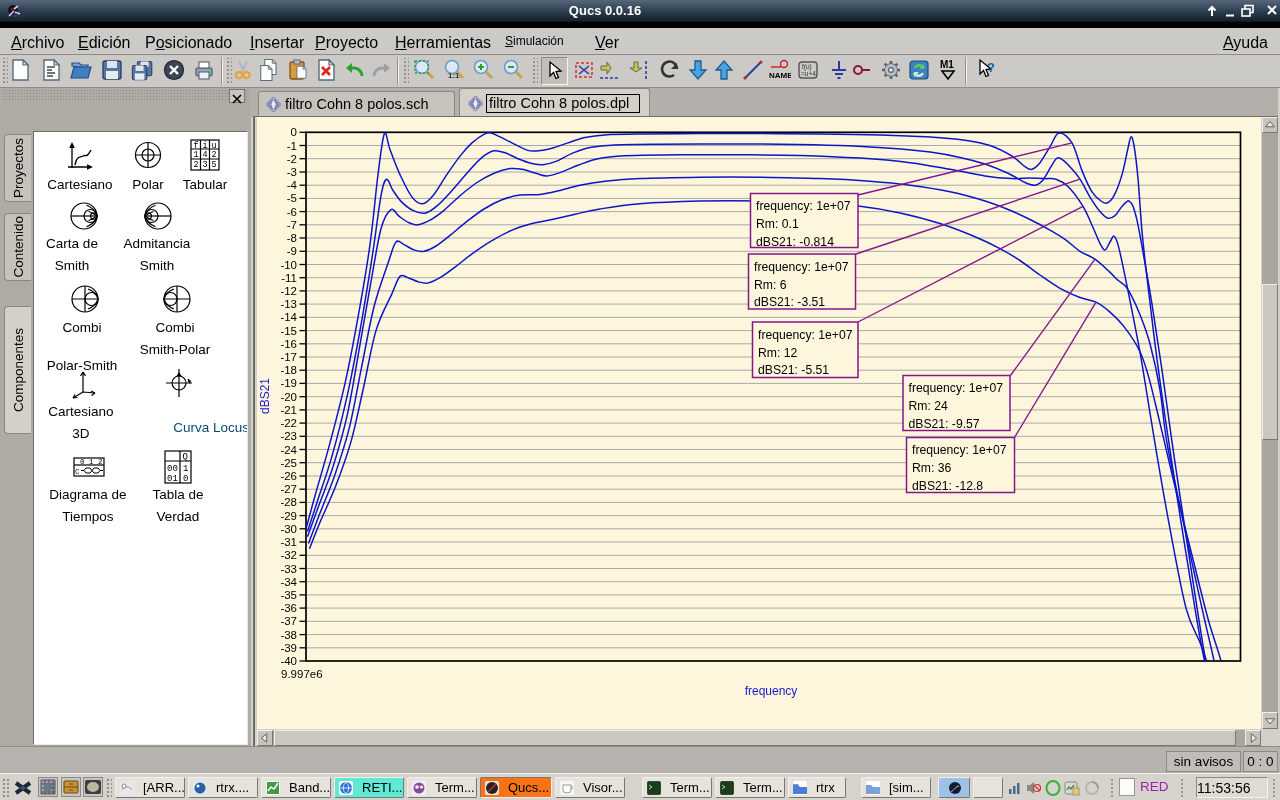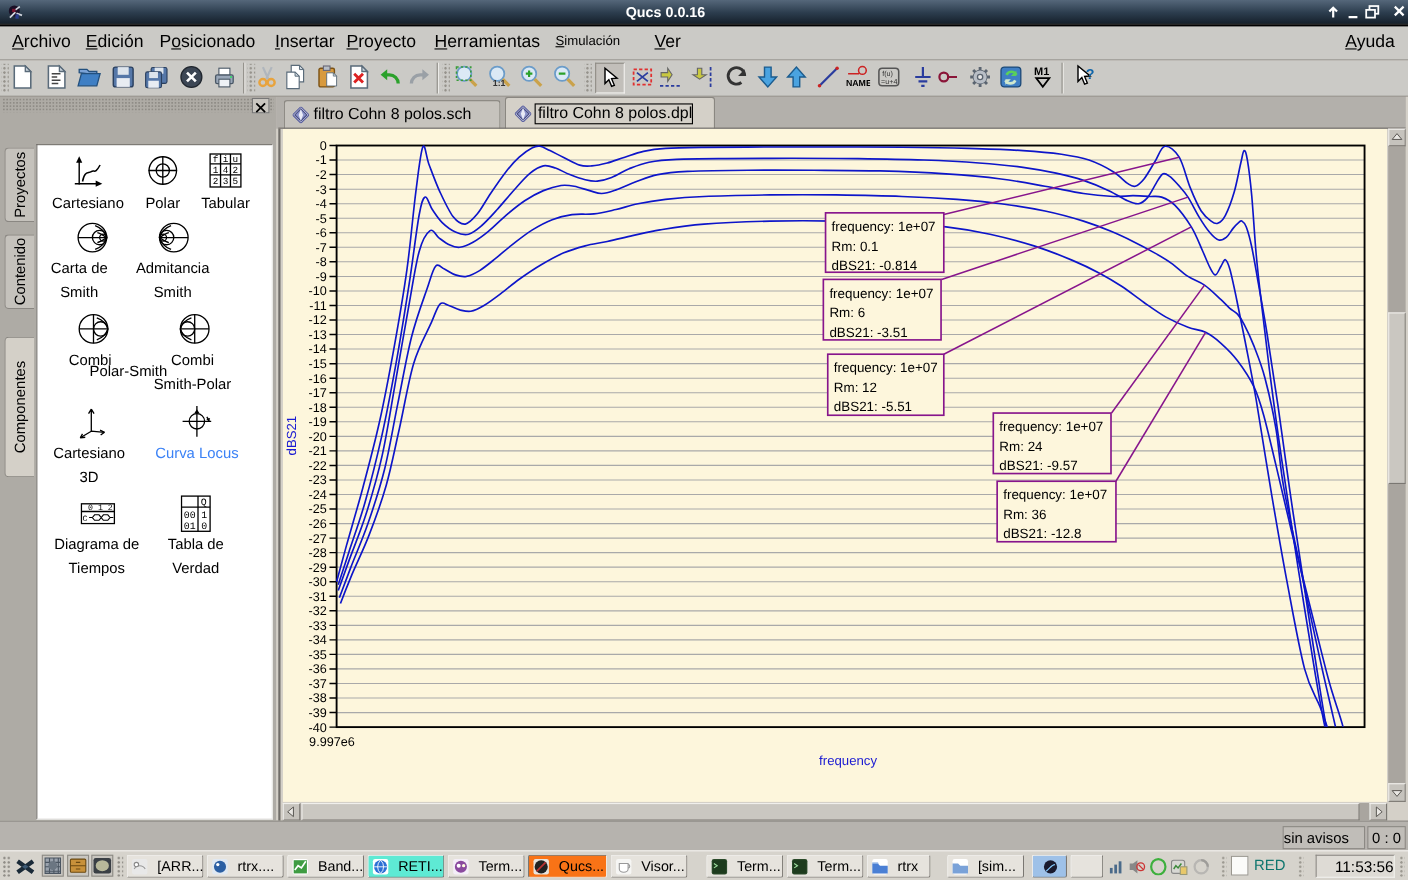--- a/index.html
+++ b/index.html
@@ -21,21 +21,21 @@
  </svg>
  <div class="abs" style="left:0;top:0;width:1210px;text-align:center;line-height:22px;color:#fff;font-size:13px;font-weight:bold">Qucs 0.0.16</div>
  <svg class="abs" style="left:1206px;top:3px" width="74" height="16" viewBox="0 0 74 16" fill="none" stroke="#fff" stroke-width="2">
   <path d="M6 13 V4 M2.5 7.5 L6 4 L9.5 7.5"></path>
   <path d="M20 12.5 h8"></path>
   <rect x="39" y="2.5" width="8" height="7" stroke-width="1.6"></rect>
       <rect x="36" y="6" width="8" height="7" fill="#2c3d4e" stroke-width="1.6"></rect>
   <path d="M62 3 l8 8 M70 3 l-8 8"></path>
  </svg>
 </div>
-<div class="abs" style="left:0;top:22px;width:1280px;height:33px;background:#cbcac6;border-top:2px solid #000000;border-bottom:1px solid #8f8c86">
+<div class="abs" style="left:0;top:22px;width:1280px;height:33px;background:#cbcac6;border-top:6px solid #000000;border-bottom:1px solid #8f8c86">
 <div class="abs" style="left:11px;top:6px;font-size:16px;color:#000"><span class="u">A</span>rchivo</div>
 <div class="abs" style="left:78px;top:6px;font-size:16px;color:#000"><span class="u">E</span>dición</div>
 <div class="abs" style="left:145px;top:6px;font-size:16px;color:#000">P<span class="u">o</span>sicionado</div>
 <div class="abs" style="left:250px;top:6px;font-size:16px;color:#000"><span class="u">I</span>nsertar</div>
 <div class="abs" style="left:315px;top:6px;font-size:16px;color:#000"><span class="u">P</span>royecto</div>
 <div class="abs" style="left:395px;top:6px;font-size:16px;color:#000"><span class="u">H</span>erramientas</div>
 <div class="abs" style="left:505px;top:6px;font-size:12px;color:#000"><span class="u">S</span>imulación</div>
 <div class="abs" style="left:595px;top:6px;font-size:16px;color:#000"><span class="u">V</span>er</div>
 <div class="abs" style="right:12px;top:6px;font-size:16px;color:#000"><span class="u">A</span>yuda</div>
 </div>
@@ -287,21 +287,21 @@
       </svg>
       <div class="abs" style="left:53px;top:104px;width:140px;text-align:center;font-size:13.5px;color:#000">Admitancia</div>
       <div class="abs" style="left:53px;top:126px;width:140px;text-align:center;font-size:13.5px;color:#000">Smith</div>
       <svg class="abs" style="left:36px;top:152px" width="30" height="30" viewBox="0 0 30 30" fill="none" stroke="#000" stroke-width="1.2">
         <circle cx="15" cy="15" r="13"></circle>
         <path d="M2 15 h26 M15 2 v26"></path>
         <circle cx="21.5" cy="15" r="6.5"></circle>
         <path d="M28 15 Q26 8 18 5 M28 15 Q26 22 18 25" fill="none"></path>
       </svg>
       <div class="abs" style="left:-22px;top:188px;width:140px;text-align:center;font-size:13.5px;color:#000">Combi</div>
-      <div class="abs" style="left:-22px;top:198px;width:140px;text-align:right;font-size:13.5px;color:#000">Polar-Smith</div>
+      <div class="abs" style="left:-22px;top:226px;width:140px;text-align:center;font-size:13.5px;color:#000">Polar-Smith</div>
       <svg class="abs" style="left:128px;top:152px" width="30" height="30" viewBox="0 0 30 30" fill="none" stroke="#000" stroke-width="1.2">
         <g transform="translate(30,0) scale(-1,1)">
           <circle cx="15" cy="15" r="13"></circle>
           <path d="M2 15 h26 M15 2 v26"></path>
           <circle cx="21.5" cy="15" r="6.5"></circle>
           <path d="M28 15 Q26 8 18 5 M28 15 Q26 22 18 25" fill="none"></path>
         </g>
       </svg>
       <div class="abs" style="left:71px;top:188px;width:140px;text-align:center;font-size:13.5px;color:#000">Combi</div>
       <div class="abs" style="left:71px;top:210px;width:140px;text-align:center;font-size:13.5px;color:#000">Smith-Polar</div>
@@ -313,21 +313,21 @@
       </svg>
       <div class="abs" style="left:-23px;top:272px;width:140px;text-align:center;font-size:13.5px;color:#000">Cartesiano</div>
       <div class="abs" style="left:-23px;top:294px;width:140px;text-align:center;font-size:13.5px;color:#000">3D</div>
       <svg class="abs" style="left:130px;top:235px" width="32" height="32" viewBox="0 0 32 32" fill="none" stroke="#000" stroke-width="1.2">
         <circle cx="15" cy="16" r="7"></circle>
         <path d="M15 2 v28 M2 16 h26"></path>
         <path d="M15 5 l-2.5 4 h5z" fill="#000" stroke="none"></path>
         <path d="M24 12 a10 10 0 0 1 2 4" stroke-width="1.3"></path>
         <path d="M27 13 l-3.5 1 2.5 2.5z" fill="#000" stroke="none"></path>
       </svg>
-      <div class="abs" style="left:75px;top:272px;width:140px;text-align:center;font-size:13.5px;color:#3b82f6">Curva Locus</div>
+      <div class="abs" style="left:75px;top:288px;width:140px;text-align:right;font-size:13.5px;color:#0c4a6e">Curva Locus</div>
       <svg class="abs" style="left:39px;top:325px" width="32" height="20" viewBox="0 0 32 20" fill="none" stroke="#000" stroke-width="1.2">
         <rect x="1" y="1" width="30" height="18"></rect>
         <path d="M1 8 h30"></path>
         <g font-family="Liberation Mono,monospace" font-size="7.5" fill="#000" stroke="none">
           <text x="7" y="7">0 1 2</text>
           <text x="2" y="16.5">C</text>
         </g>
         <path d="M8 13.5 h3 l2 -2.5 h4 l2 2.5 l2 -2.5 h4 l2 2.5 h3 M11 13.5 l2 2.5 h4 l2 -2.5 l2 2.5 h4 l2 -2.5" stroke-width="1"></path>
       </svg>
       <div class="abs" style="left:-16px;top:355px;width:140px;text-align:center;font-size:13.5px;color:#000">Diagrama de</div>
@@ -355,21 +355,21 @@
         <path d="M7.5 2 L9.5 7.5 7.5 13 5.5 7.5z" fill="#e8eaf6"></path>
       </svg>
 <span style="position:absolute;left:26px;top:4px;font-size:14.5px;color:#000">filtro Cohn 8 polos.sch</span>
     </div>
 <div class="abs" style="left:208px;top:0px;width:191px;height:29px;background:#d4d0c8;border:1px solid #8a8781;border-bottom:none;border-radius:3px 3px 0 0">
 <svg class="abs" style="left:8px;top:7px" width="15" height="15" viewBox="0 0 15 15">
         <path d="M7.5 0 L15 7.5 7.5 15 0 7.5z" fill="#dfe3f2" stroke="#5a5f9e"></path>
         <path d="M7.5 2 L13 7.5 7.5 13 2 7.5z" fill="#8c93c8" stroke="#454a80"></path>
         <path d="M7.5 2 L9.5 7.5 7.5 13 5.5 7.5z" fill="#e8eaf6"></path>
       </svg>
-<span style="position:absolute;left:26px;top:5px;font-size:14.5px;color:#000;border:1px solid #000;padding:0 0 1px 2px">filtro Cohn 8 polos.dpl</span>
+<span style="position:absolute;left:26px;top:5px;font-size:14.5px;color:#000;border:1px solid #000;padding:0 10px 1px 2px">filtro Cohn 8 polos.dpl</span>
     </div>
 </div>
 <svg width="1004" height="612" viewBox="257 117 1004 612" style="position:absolute;left:257px;top:117px">
 <rect x="257" y="117" width="1004" height="612" fill="#fdf6dc"></rect>
 <line x1="306.0" y1="145.5" x2="1240.5" y2="145.5" stroke="#a9a9a9" stroke-width="1"></line>
 <line x1="306.0" y1="158.7" x2="1240.5" y2="158.7" stroke="#a9a9a9" stroke-width="1"></line>
 <line x1="306.0" y1="172.0" x2="1240.5" y2="172.0" stroke="#a9a9a9" stroke-width="1"></line>
 <line x1="306.0" y1="185.2" x2="1240.5" y2="185.2" stroke="#a9a9a9" stroke-width="1"></line>
 <line x1="306.0" y1="198.4" x2="1240.5" y2="198.4" stroke="#a9a9a9" stroke-width="1"></line>
 <line x1="306.0" y1="211.6" x2="1240.5" y2="211.6" stroke="#a9a9a9" stroke-width="1"></line>
@@ -542,21 +542,21 @@
 <div class="abs" style="left:1262px;top:117px;width:16px;height:612px;background:#a9a59f"></div>
 <div class="abs" style="left:1262px;top:117px;width:16px;height:16px;background:#c6c3bd;border:1px solid;border-color:#f0efec #7a7772 #7a7772 #f0efec"><svg width="14" height="14" viewBox="0 0 16 16">
       <path d="M3 10 L8 4 l5 6z" fill="#e9e7e3" stroke="#55524e"></path>
     </svg></div>
 <div class="abs" style="left:1262px;top:284px;width:16px;height:156px;background:#cac7c1;border:1px solid;border-color:#f0efec #7a7772 #7a7772 #f0efec"></div>
 <div class="abs" style="left:1262px;top:712px;width:16px;height:17px;background:#c6c3bd;border:1px solid;border-color:#f0efec #7a7772 #7a7772 #f0efec"><svg width="14" height="15" viewBox="0 0 16 16">
       <path d="M3 6 l5 6 5 -6z" fill="#e9e7e3" stroke="#55524e"></path>
     </svg></div>
 <div class="abs" style="left:1278px;top:88px;width:2px;height:658px;background:#d4d0c8"></div>
 <div class="abs" style="left:0;top:746px;width:1280px;height:27px;background:#b6b3ae;border-top:1px solid #8f8c86">
-<div class="abs" style="left:1166px;top:4px;width:75px;height:21px;background:#c0bdb8;border:1px solid #8c8984;font-size:13.5px;text-align:left;line-height:20px;color:#000">sin avisos</div>
+<div class="abs" style="left:1166px;top:4px;width:75px;height:21px;background:#c0bdb8;border:1px solid #8c8984;font-size:13.5px;text-align:center;line-height:20px;color:#000">sin avisos</div>
 <div class="abs" style="left:1243px;top:4px;width:35px;height:21px;background:#c0bdb8;border:1px solid #8c8984;font-size:13.5px;text-align:center;line-height:20px;color:#000">0 : 0</div>
 </div>
 <div class="abs" style="left:0;top:773px;width:1280px;height:27px;background:#d6d3cc;border-top:1px solid #f2f1ee">
 <div class="abs" style="left:2px;top:4px;width:8px;height:19px;background-image:radial-gradient(#8f8c86 1px,transparent 1.2px);background-size:4px 4px"></div>
 <svg class="abs" style="left:14px;top:5px" width="18" height="18" viewBox="0 0 18 18">
       <path d="M2 4 L16 14 M16 4 L2 14" stroke="#1a2a38" stroke-width="4"></path>
       <path d="M9 7 l3 2 -3 2 -3 -2z" fill="#3c5a75"></path>
     </svg>
 <div class="abs" style="left:38px;top:3px;width:20px;height:20px;background:#c9c6c0;border:1px solid #8d8a84"><svg width="18" height="18" viewBox="0 0 18 18">
         <rect x="2" y="2" width="14" height="14" fill="#9aa2ad"></rect>
@@ -653,16 +653,16 @@
         <path d="M3 10 l2 -3 2 2 3 -4" stroke="#3a8a3a" fill="none" stroke-width="1.3"></path>
         <rect x="9" y="8" width="6" height="7" fill="#e8c86a" stroke="#997"></rect>
       </g>
       <g transform="translate(76,0)" opacity="0.5">
         <circle cx="8" cy="8" r="6" fill="none" stroke="#999" stroke-width="2"></circle>
         <path d="M8 2 a6 6 0 0 1 6 6" stroke="#666" stroke-width="2" fill="none"></path>
       </g>
     </svg>
 <div class="abs" style="left:1110px;top:4px;width:5px;height:19px;background-image:radial-gradient(#9a978f 1px,transparent 1.2px);background-size:4px 4px"></div>
 <div class="abs" style="left:1119px;top:4px;width:16px;height:18px;background:#fbfbf9;border:1px solid #9a978f"></div>
-<div class="abs" style="left:1140px;top:5px;font-size:13.5px;color:#0f766e">RED</div>
+<div class="abs" style="left:1140px;top:5px;font-size:13.5px;color:#a21caf">RED</div>
 <div class="abs" style="left:1180px;top:4px;width:5px;height:19px;background-image:radial-gradient(#9a978f 1px,transparent 1.2px);background-size:4px 4px"></div>
-<div class="abs" style="left:1196px;top:3px;width:72px;height:21px;background:#dedbd5;border:1px solid;border-color:#8c8984 #f2f1ee #f2f1ee #8c8984;font-size:14px;text-align:right;line-height:20px;color:#000">11:53:56</div>
+<div class="abs" style="left:1196px;top:3px;width:72px;height:21px;background:#dedbd5;border:1px solid;border-color:#8c8984 #f2f1ee #f2f1ee #8c8984;font-size:14px;text-align:left;line-height:20px;color:#000">11:53:56</div>
 <div class="abs" style="left:1272px;top:4px;width:5px;height:19px;background-image:radial-gradient(#9a978f 1px,transparent 1.2px);background-size:4px 4px"></div>
 </div>
 </body></html>

